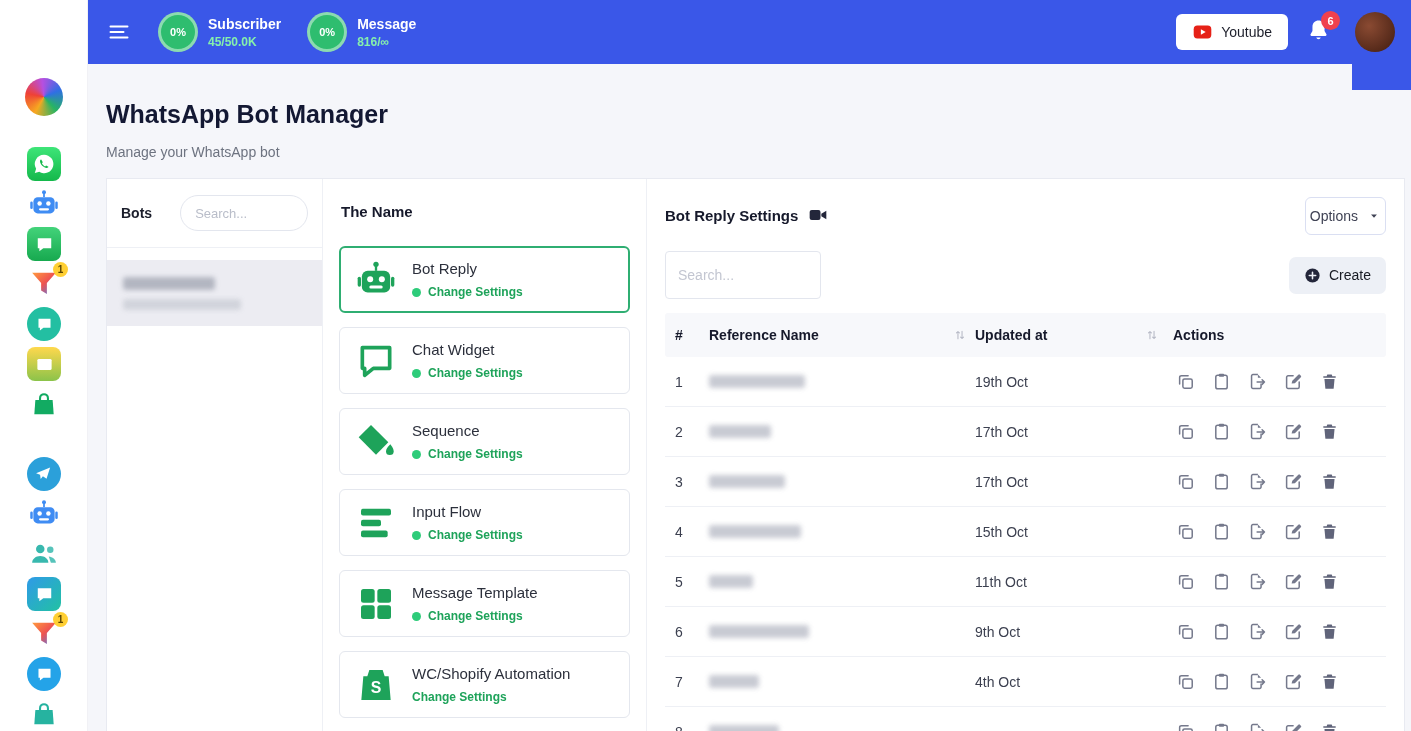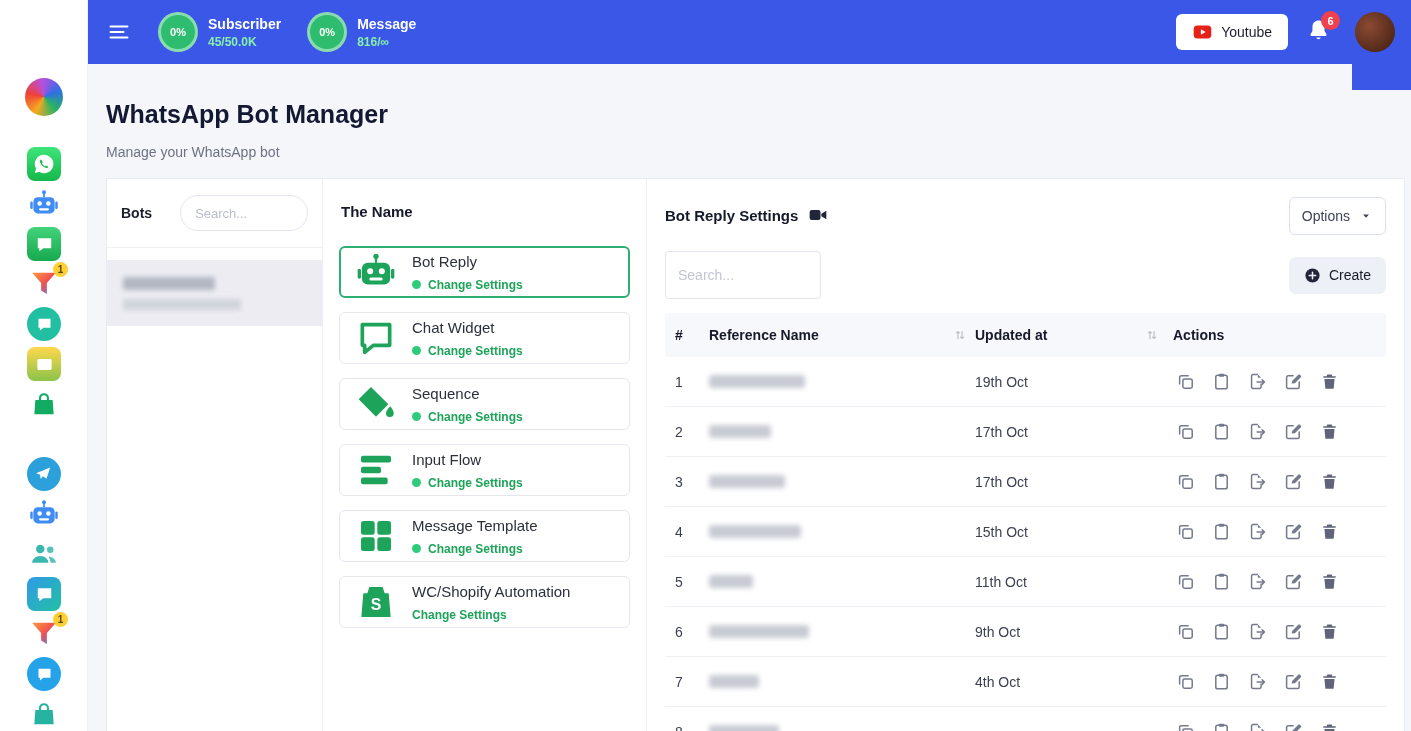--- a/index.html
+++ b/index.html
@@ -53,34 +53,34 @@
 .bots-title{font-size:14px;font-weight:bold;color:#1b1e2b}
 .bots-search{flex:1;min-width:0;height:36px;border:1px solid #e3e6ee;border-radius:18px;padding:0 14px;font-size:13px;color:#333;background:#fff}
 .bots-search::placeholder{color:#b9bdc9}
 .bot-item{margin-top:12px;height:66px;background:#ececf2;display:flex;flex-direction:column;justify-content:center;gap:9px;padding:0 16px;cursor:pointer}
 .redact{display:inline-block;height:13px;border-radius:3px;background:#bfc2cc;filter:blur(2.5px);opacity:.85}
 .redact.d{background:#a9adb9}
 .redact.l{height:11px;background:#cdd0d8}
 
 
 .panel-title{font-size:15px;font-weight:bold;color:#16192b;margin:4px 0 26px 2px}
-.setting-card{border:1px solid #e4e7ee;border-radius:6px;height:52px;display:flex;align-items:center;gap:14px;padding:0 14px;margin-bottom:14px;cursor:pointer;background:#fff}
+.setting-card{border:1px solid #e4e7ee;border-radius:6px;height:67px;display:flex;align-items:center;gap:14px;padding:0 14px;margin-bottom:14px;cursor:pointer;background:#fff}
 .setting-card.selected{border:2px solid #2fae72;padding:0 13px}
 .setting-ic{width:44px;height:44px;color:#1ea35a;flex:0 0 auto;display:flex;align-items:center;justify-content:center}
 .setting-ic svg{width:40px;height:40px}
 .setting-title{font-size:15px;color:#2c303c;margin-bottom:8px}
 .setting-action{display:flex;align-items:center;gap:7px;font-size:12px;font-weight:bold;color:#1ea35a}
 .dot{width:9px;height:9px;border-radius:50%;background:#2ecc7a}
 
 
 .reply-head{display:flex;align-items:flex-start}
 .reply-title-wrap{display:flex;align-items:center;gap:10px;margin-top:8px}
 .reply-title{font-size:15px;font-weight:bold;color:#16192b}
 .camera{width:20px;height:20px;color:#23263a}
-.options-btn{margin-left:auto;height:38px;border:1px solid #dadff2;border-radius:6px;background:#fff;padding:0 12px;display:flex;align-items:center;gap:9px;font-size:14px;color:#3f4254}
+.options-btn{margin-left:auto;height:38px;border:1px solid #dadff2;border-radius:6px;background:#fff;padding:0 4px;display:flex;align-items:center;gap:9px;font-size:14px;color:#3f4254}
 .caret{width:14px;height:14px;color:#3f4254}
 .reply-toolbar{display:flex;align-items:center;margin-top:16px}
 .reply-search{width:156px;height:48px;border:1px solid #e3e6ee;border-radius:4px;padding:0 12px;font-size:14px;color:#333;background:#fff}
 .reply-search::placeholder{color:#c3c6d1}
 .create-btn{margin-left:auto;height:37px;background:#edf0f6;border-radius:7px;padding:0 15px;display:flex;align-items:center;gap:8px;font-size:14px;color:#181b24}
 .plus-ic{width:17px;height:17px;color:#23263a}
 .table{margin-top:14px}
 .thead{display:flex;align-items:center;height:44px;background:#f7f8fb;font-size:14px;font-weight:bold;color:#16192b;border-radius:3px}
 .trow{display:flex;align-items:center;height:50px;border-bottom:1px solid #eef0f5;font-size:14px;color:#3c4050}
 .c-num{width:44px;padding-left:10px;flex:0 0 auto}

